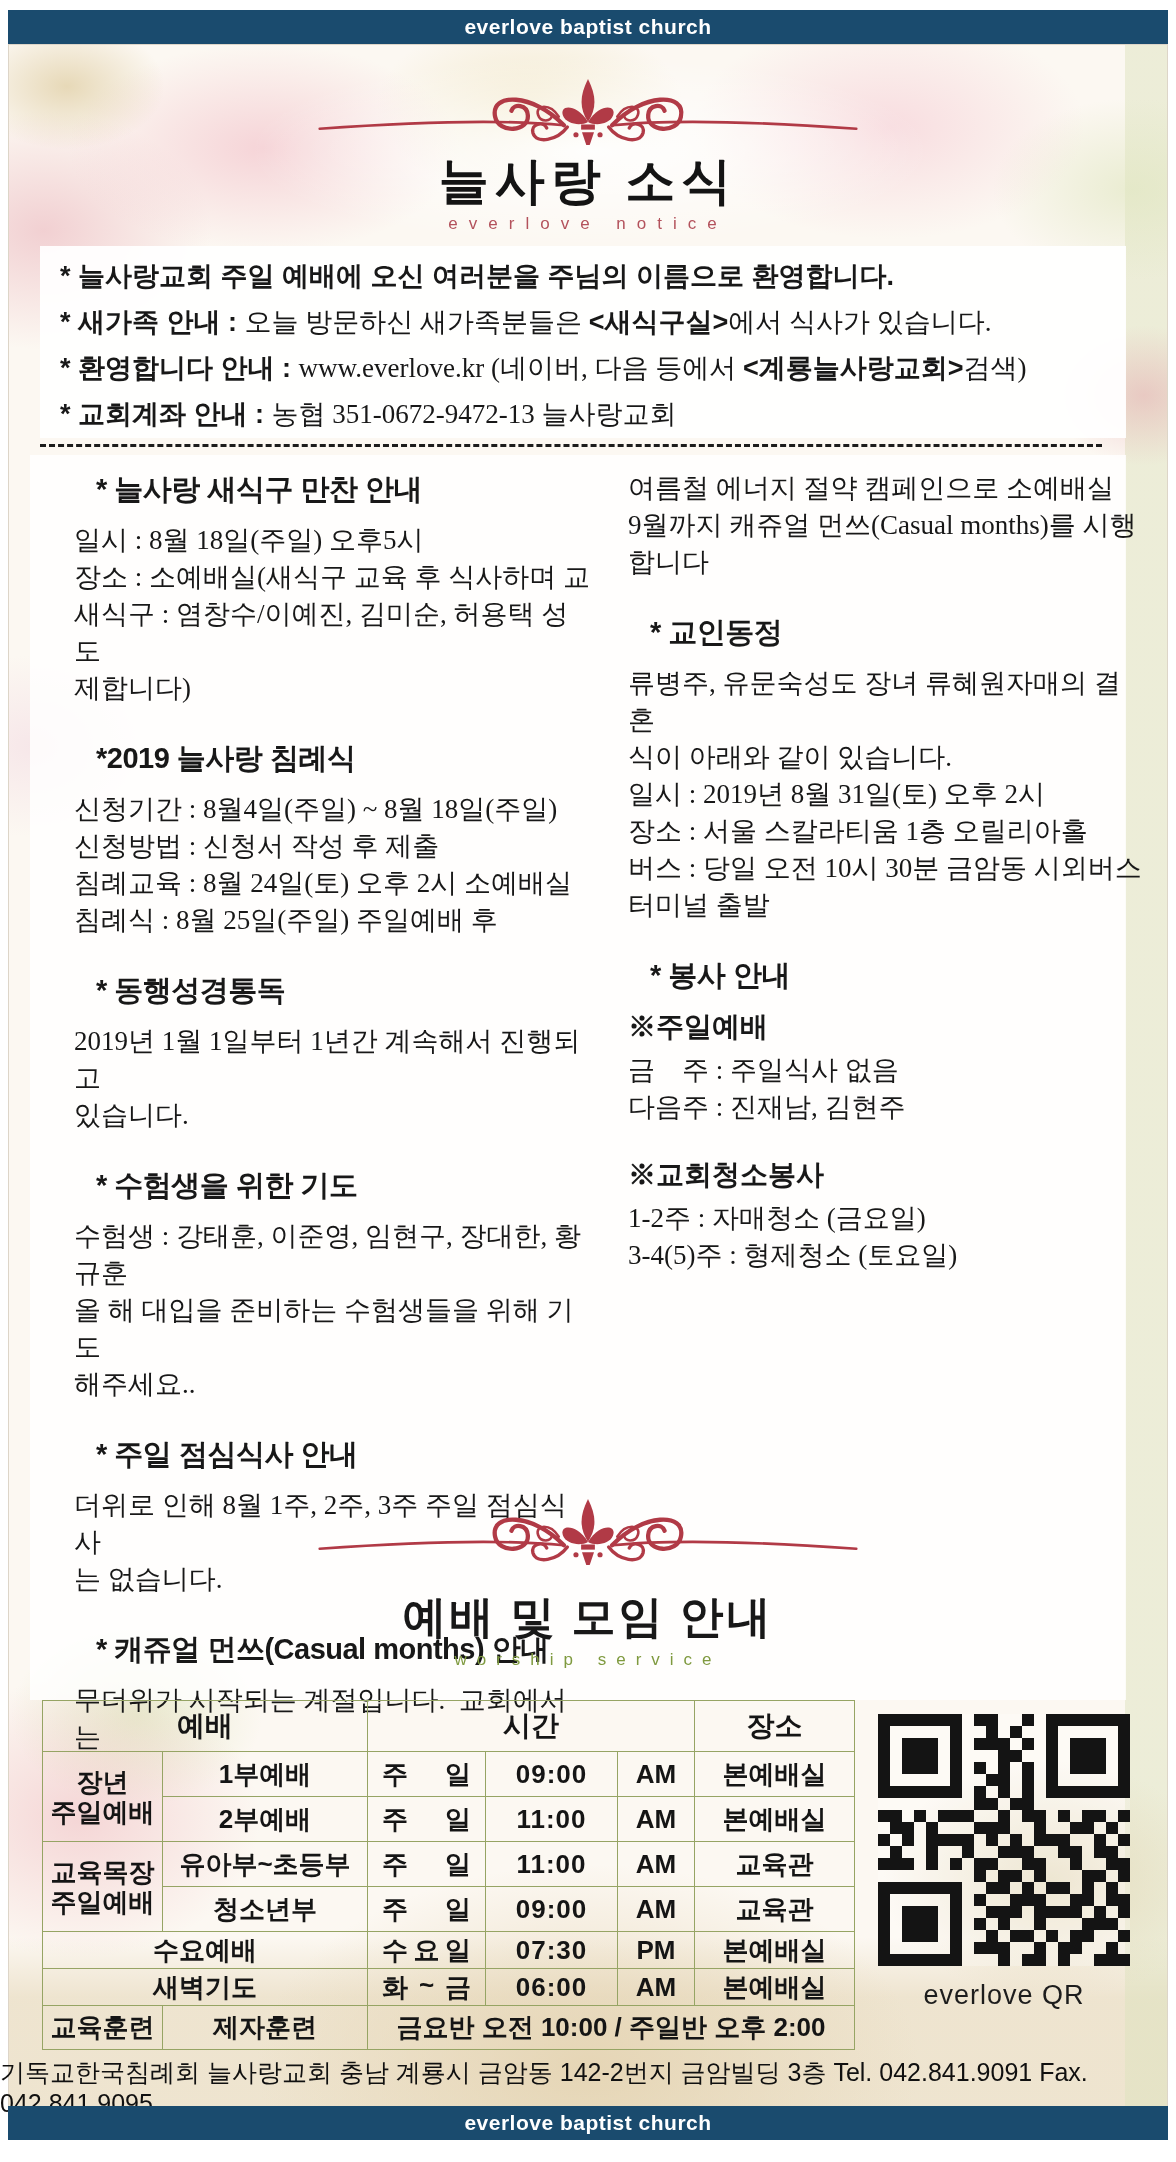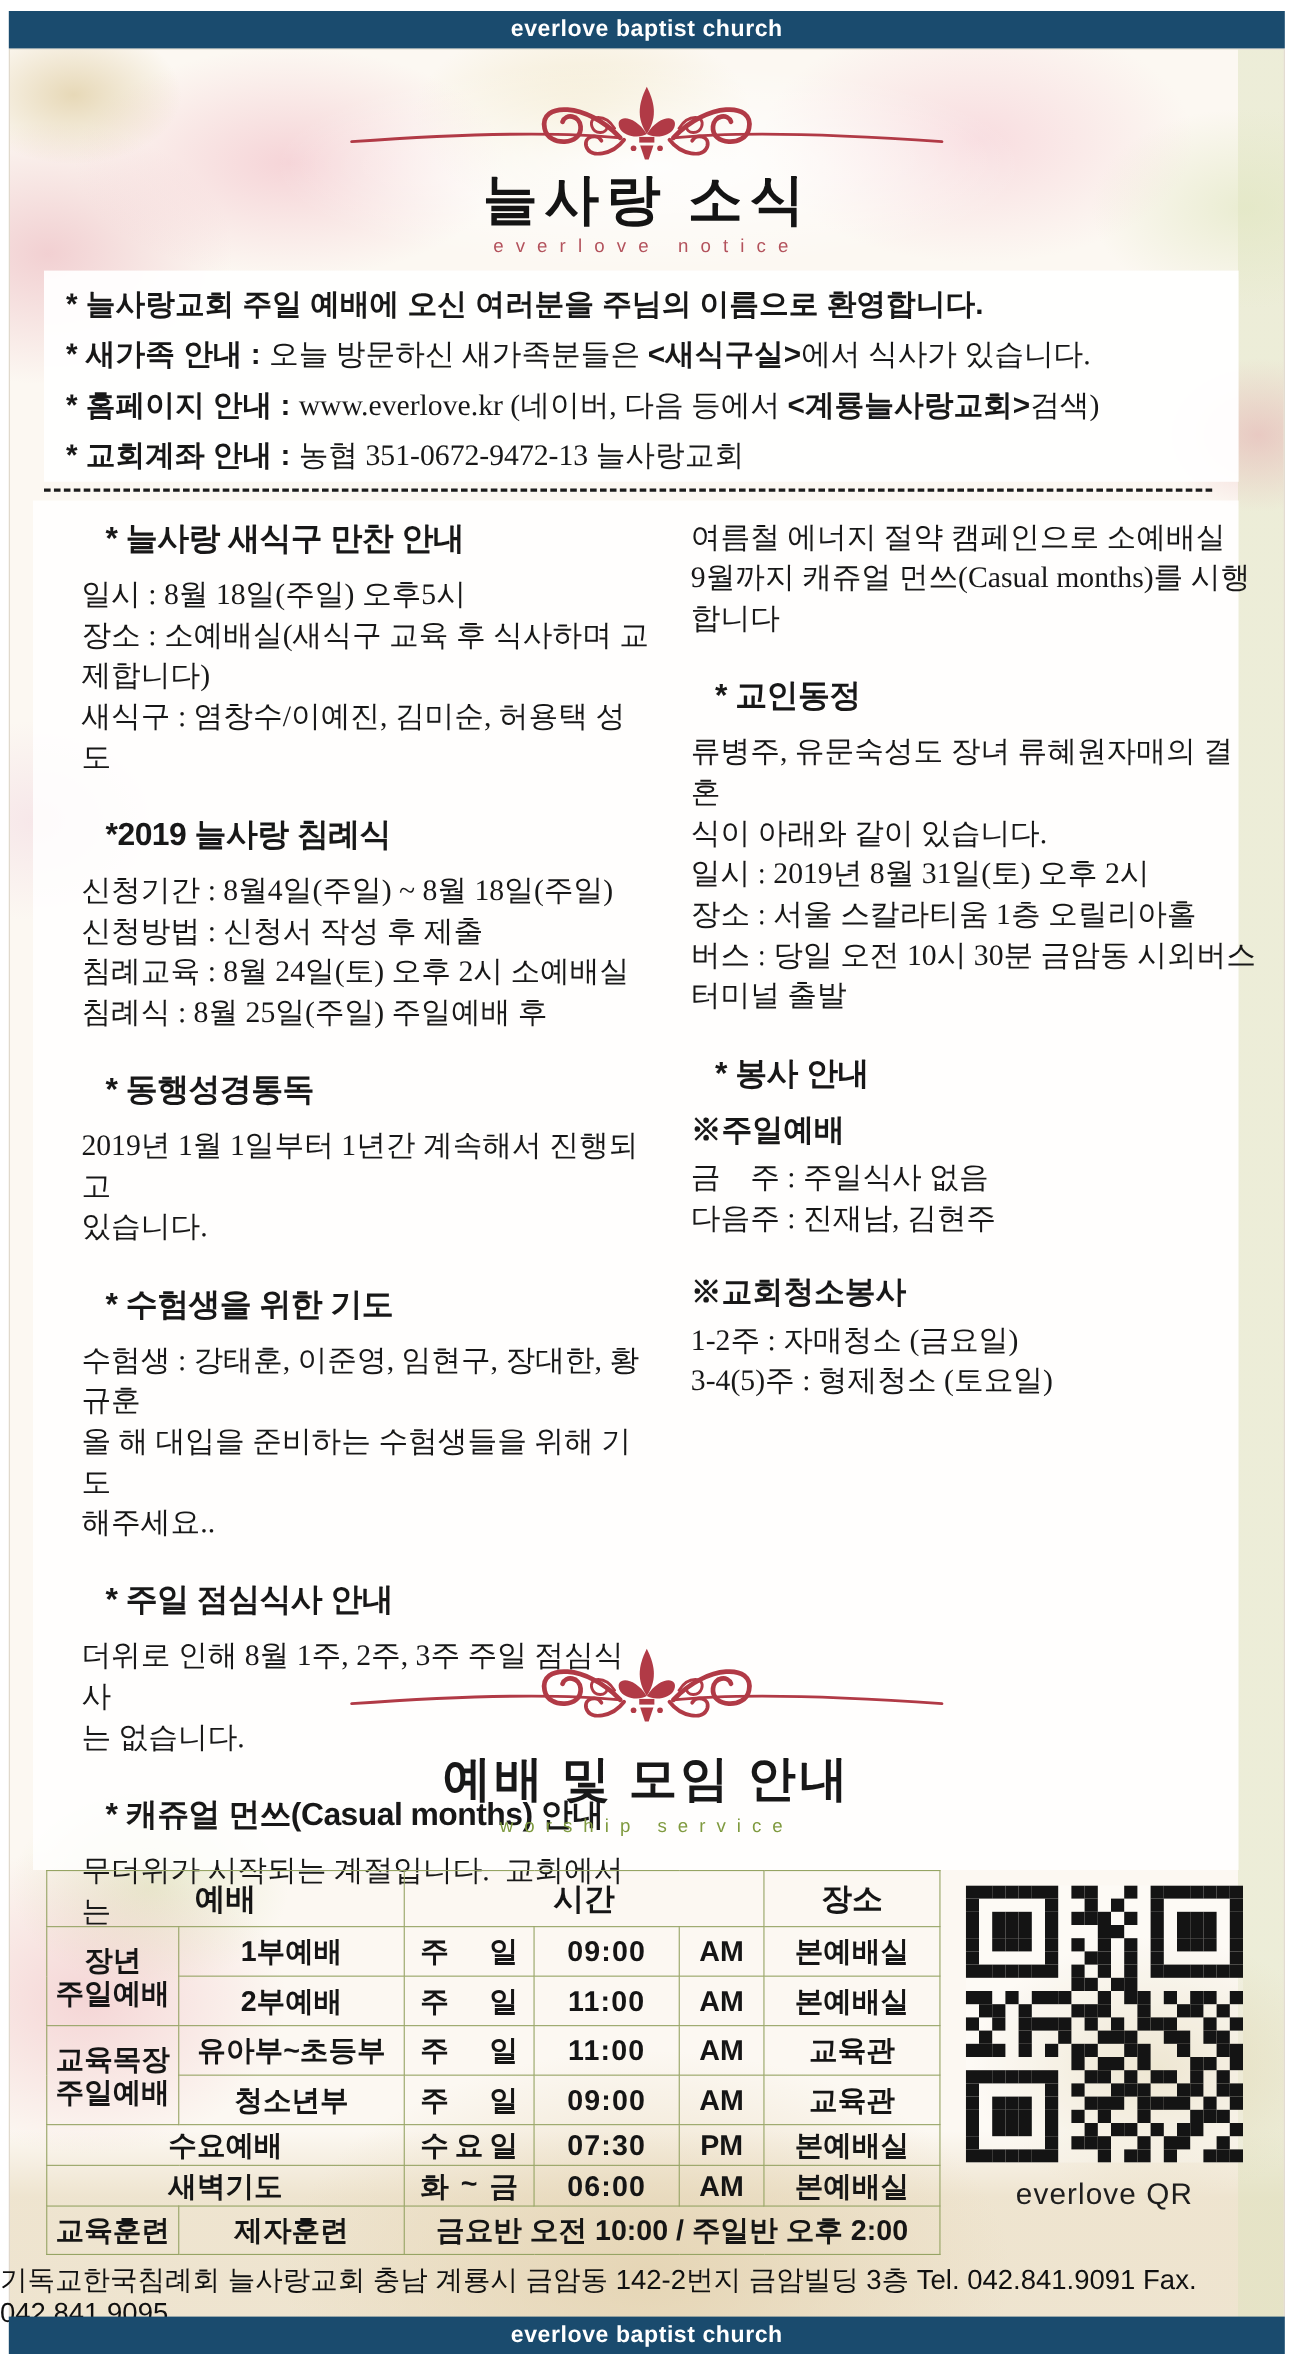--- a/index.html
+++ b/index.html
@@ -120,32 +120,32 @@
         <circle cx="334" cy="73" r="3"></circle>
     </g>
   </svg>
 </div>
 <div class="abs masthead-title">늘사랑 소식</div>
 <div class="abs masthead-sub">everlove notice</div>
 
 <div class="abs intro">
   <div class="row"><span class="lead">* 늘사랑교회 주일 예배에 오신 여러분을 주님의 이름으로 환영합니다.</span></div>
   <div class="row"><span class="lead">* 새가족 안내 : </span><span class="serif">오늘 방문하신 새가족분들은 </span><span class="strong">&lt;새식구실&gt;</span><span class="serif">에서 식사가 있습니다.</span></div>
-  <div class="row"><span class="lead">* 홈페이지 안내 : </span><span class="serif">www.everlove.kr (네이버, 다음 등에서 </span><span class="strong">&lt;계룡늘사랑교회&gt;</span><span class="serif">검색)</span></div>
+  <div class="row"><span class="lead">* 환영합니다 안내 : </span><span class="serif">www.everlove.kr (네이버, 다음 등에서 </span><span class="strong">&lt;계룡늘사랑교회&gt;</span><span class="serif">검색)</span></div>
   <div class="row"><span class="lead">* 교회계좌 안내 : </span><span class="serif">농협 351-0672-9472-13 늘사랑교회</span></div>
 </div>
 <div class="abs dashes"></div>
 
 <div class="abs col col-left">
   <div class="section">
     <div class="sec-head">* 늘사랑 새식구 만찬 안내</div>
     <div class="line">일시 : 8월 18일(주일) 오후5시</div>
     <div class="line">장소 : 소예배실(새식구 교육 후 식사하며 교</div>
+    <div class="line">새식구 : 염창수/이예진, 김미순, 허용택 성도</div>
     <div class="line">제합니다)</div>
-    <div class="line">새식구 : 염창수/이예진, 김미순, 허용택 성도</div>
   </div>
   <div class="section">
     <div class="sec-head">*2019 늘사랑 침례식</div>
     <div class="line">신청기간 : 8월4일(주일) ~ 8월 18일(주일)</div>
     <div class="line">신청방법 : 신청서 작성 후 제출</div>
     <div class="line">침례교육 : 8월 24일(토) 오후 2시 소예배실</div>
     <div class="line">침례식 : 8월 25일(주일) 주일예배 후</div>
   </div>
   <div class="section">
     <div class="sec-head">* 동행성경통독</div>

